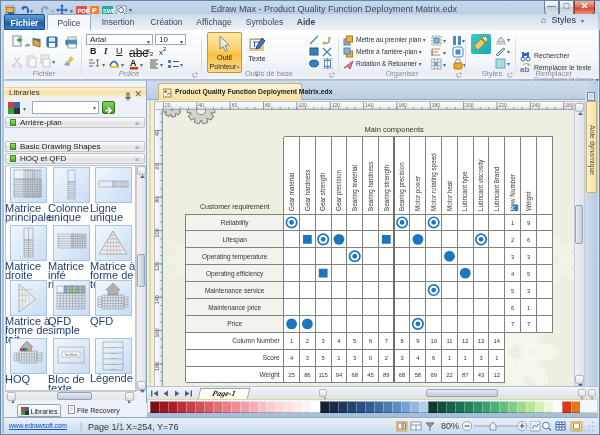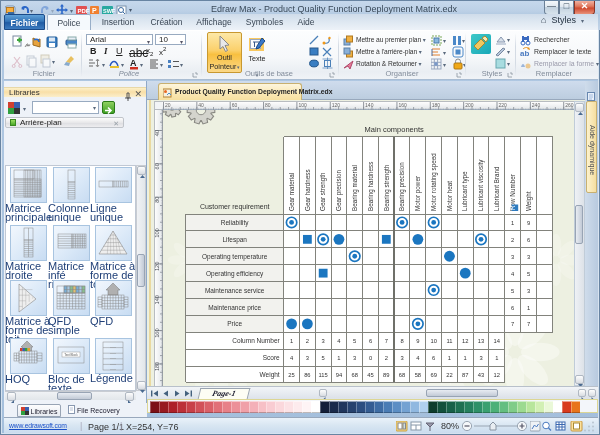--- a/index.html
+++ b/index.html
@@ -36,21 +36,21 @@
   border-top:1px solid #fff; }
 .rgroup-label { position:absolute; bottom:1px; font-size:7.5px; color:#828c9a; text-align:center; }
 .rgsep { position:absolute; top:2px; bottom:2px; width:1px; background:linear-gradient(180deg,rgba(200,210,225,0),#d4dbe4 30%,#d4dbe4 70%,rgba(200,210,225,0)); }
 .caret { font-size:6px; color:#5a6a7e; }
 
 #leftpanel { position:absolute; left:3px; top:80px; width:143px; height:322px; background:#eef2f8; border-right:1px solid #8fa8c8; }
 #lp-header { position:absolute; left:0; top:6px; width:142px; height:10px;
   background:linear-gradient(180deg,#fdf0c8 0%,#f8dfa8 45%,#fbeecb 100%); border-top:1px solid #e8d8a8;
   font-size:8px; color:#333; padding:0 0 0 5px; line-height:10px; }
 #lp-toolbar { position:absolute; left:0; top:18px; width:142px; height:20px; }
-.lp-section { position:absolute; left:1px; width:119px; height:11px;
+.lp-section { position:absolute; left:1px; width:140px; height:11px;
   background:linear-gradient(180deg,#fdfdfd 0%,#e8e8ea 50%,#dcdde1 51%,#eeeef0 100%);
   border:1px solid #c0c4ca; border-radius:2px; font-size:8px; color:#222; line-height:10px; }
 #lp-shapes { position:absolute; left:1px; top:84px; width:131px; height:226px; background:#fff; border:1px solid #c0c8d4; overflow:hidden; }
 .lpsq { display:inline-block; width:6px; height:7px; background:linear-gradient(180deg,#9ae060,#4aa828); border:1px solid #3a8820; margin:1px 4px 0 4px; vertical-align:-1px; }
 .lpx { position:absolute; right:4px; top:1px; font-size:7px; color:#98a0a8; }
 #lp-vscroll { position:absolute; left:132px; top:84px; width:10px; height:226px; background:linear-gradient(90deg,#f0f2f5,#e2e6ea); border:1px solid #c8ccd2; }
 #lp-hscroll { position:absolute; left:1px; top:310px; width:131px; height:9px; background:linear-gradient(180deg,#f0f2f5,#e2e6ea); border-top:1px solid #c8ccd2; }
 .sb-btn { position:absolute; width:9px; height:9px; background:linear-gradient(180deg,#fdfdfd,#d8dce2); border:1px solid #b0b8c2; border-radius:2px; }
 .sb-thumb { position:absolute; left:0px; width:8px; background:linear-gradient(90deg,#e8ecf2,#c2cad6); border:1px solid #98a4b4; border-radius:2px; }
 .sb-thumb-h { position:absolute; left:52px; top:0px; width:35px; height:8px; background:linear-gradient(180deg,#e8ecf2,#c2cad6); border:1px solid #98a4b4; border-radius:2px; }
@@ -144,21 +144,21 @@
         <span>✕</span>
       </div>
   </div>
   <div id="tabrow">
     <div class="rtab" id="tab-fichier">Fichier</div>
     <div class="rtab" id="tab-accueil" style="left:43px;width:44px;">Police</div>
     <div class="rtab" style="left:90px;width:48px;">Insertion</div>
     <div class="rtab" style="left:141px;width:43px;">Création</div>
     <div class="rtab" style="left:187px;width:46px;">Affichage</div>
     <div class="rtab" style="left:236px;width:49px;">Symboles</div>
-    <div class="rtab" style="left:288px;width:28px;">Aide</div>
+    <div class="rtab" style="left:288px;width:28px;font-weight:bold;">Aide</div>
     <div id="styles-btn">⌂&nbsp; Styles &nbsp;<span class="caret">▾</span></div>
   </div>
   <div id="ribbon">
 
     <svg class="abs" style="left:7px;top:4px;" width="66" height="35">
       <g>
           <rect x="2" y="1" width="8" height="10" fill="#fff" stroke="#7a8aa0"></rect>
           <path d="M6 5h5M8.5 2.5v5" stroke="#3fa53f" stroke-width="2"></path>
         </g>
       <path d="M14 12l2-3h1" stroke="#888" fill="none"></path>
@@ -344,21 +344,21 @@
           <rect x="1" y="1" width="9" height="9" fill="#a8dce0" stroke="#68a8b0"></rect>
           <text x="12" y="8" font-size="6" fill="#5a6a7e">▾</text>
         </g>
     </svg>
     <div class="rgroup-label" style="left:458px;width:60px;">Styles</div>
       <svg class="abs" style="left:503px;top:41px;" width="6" height="6">
         <path d="M1 1v4h4M3 1h2v2" stroke="#8a94a0" fill="none" stroke-width="0.8"></path>
       </svg>
     <div class="rgsep" style="left:511px;"></div>
 
-    <div class="abs" style="left:516px;top:4px;width:80px;height:38px;font-size:6.9px;color:#333;white-space:nowrap;">
+    <div class="abs" style="left:516px;top:20px;width:80px;height:38px;font-size:6.9px;color:#333;white-space:nowrap;">
       <svg class="abs" style="left:0;top:0;" width="11" height="11">
           <path d="M2 1h2v6H2zM7 1h2v6H7zM4 2h3v3H4z" fill="#3a6ac0"></path>
           <circle cx="3" cy="8" r="2" fill="none" stroke="#3a6ac0"></circle>
           <circle cx="8" cy="8" r="2" fill="none" stroke="#3a6ac0"></circle>
         </svg>
       <span class="abs" style="left:14px;top:1px;">Rechercher</span>
       <svg class="abs" style="left:0;top:12px;" width="12" height="11">
           <text x="0" y="9" font-size="8" fill="#4a7ac0" font-weight="bold">ab</text>
           <path d="M3 2c2-2 5-2 6 0" stroke="#e89018" fill="none"></path>
           <path d="M9 0l1 3-3-1z" fill="#e89018"></path>
@@ -391,20 +391,22 @@
       <div class="abs" style="left:28px;top:2px;width:67px;height:13px;background:#fff;border:1px solid #98aac0;">
         <span class="abs" style="right:2px;top:2px;font-size:6px;color:#5a6a7e;">▾</span>
       </div>
       <div class="abs" style="left:98px;top:2px;width:13px;height:13px;background:linear-gradient(180deg,#8ed060,#3fa024);border:1px solid #2a7a18;border-radius:2px;">
         <svg width="11" height="11">
             <path d="M2 5.5h5M5 2.5l3 3-3 3" stroke="#fff" stroke-width="1.6" fill="none"></path>
           </svg>
       </div>
     </div>
     <div class="lp-section" style="top:36px;"><span class="lpsq"></span>Arrière-plan<span class="lpx">✕</span></div>
+    <div class="lp-section" style="top:60px;"><span class="lpsq"></span>Basic Drawing Shapes<span class="lpx">✕</span></div>
+    <div class="lp-section" style="top:72px;"><span class="lpsq"></span>HOQ et QFD<span class="lpx">✕</span></div>
     <div id="lp-shapes">
         <div class="tile" style="left: 4px; top: 1px;">
           <svg width="35" height="34">
             <g stroke="#888" stroke-width="0.5" fill="none">
               <rect x="3" y="2" width="20" height="9"></rect>
             </g>
             <g stroke="#888" stroke-width="0.5" fill="none">
               <rect x="13" y="2" width="17" height="27"></rect>
               <line x1="14.7" y1="2" x2="14.7" y2="29"></line>
               <line x1="16.4" y1="2" x2="16.4" y2="29"></line>

